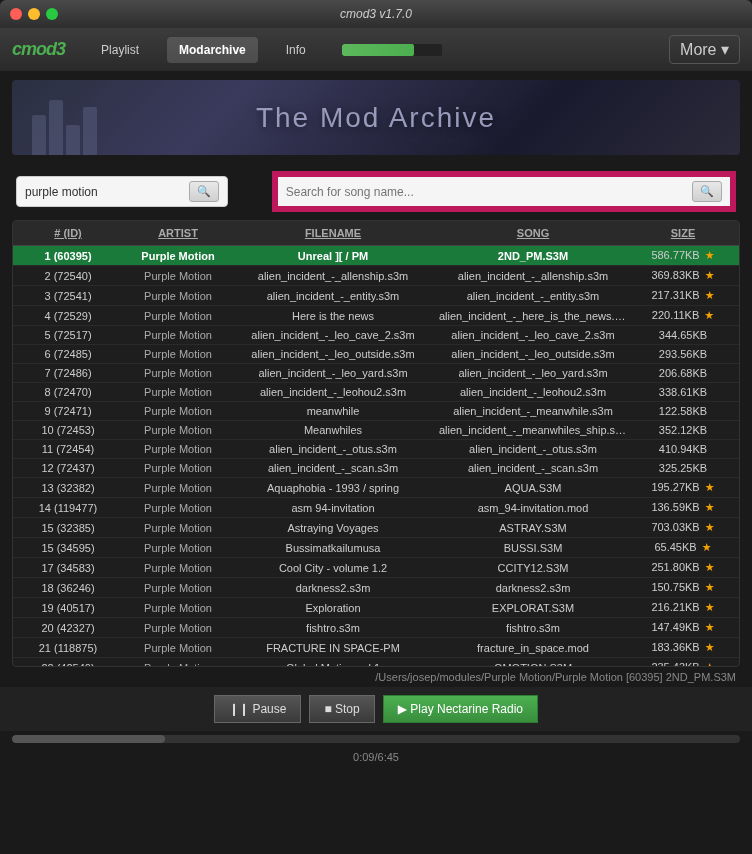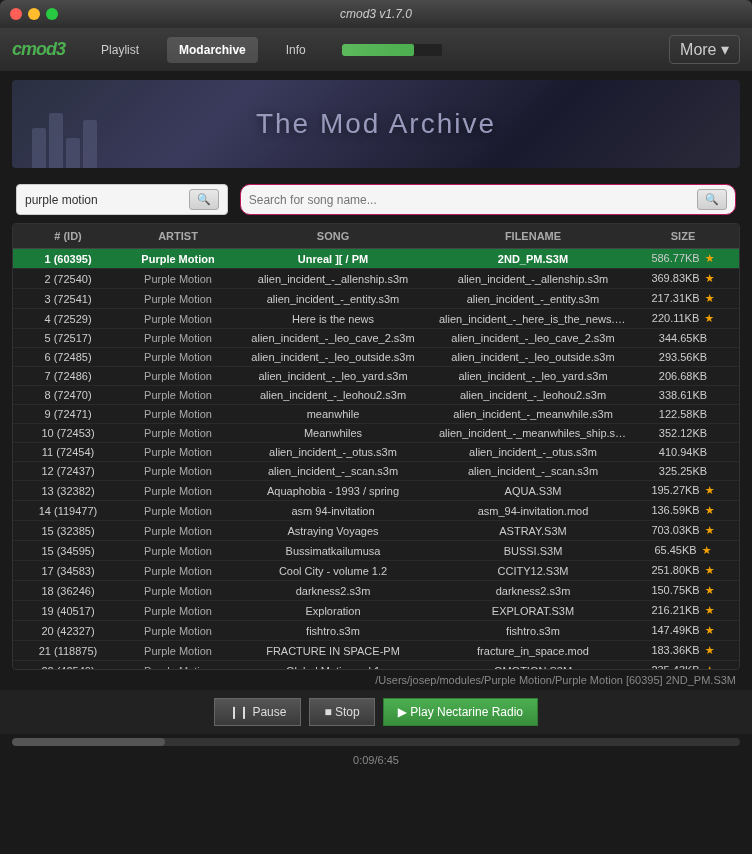--- a/index.html
+++ b/index.html
@@ -104,21 +104,21 @@
       font-size: 16px;
       border-radius: 4px;
       cursor: pointer;
       display: flex;
       align-items: center;
       gap: 4px;
     }
     
     .banner {
       background: linear-gradient(135deg, #2a3040 0%, #3a3a5c 30%, #1a1a2e 70%, #2a2a3a 100%);
-      height: 88px;
+      height: 75px;
       display: flex;
       align-items: center;
       justify-content: center;
       position: relative;
       margin: 8px 12px;
       border-radius: 4px;
       overflow: hidden;
     }
     .banner-bars {
       position: absolute;
@@ -171,25 +171,26 @@
       border-radius: 3px;
       padding: 3px 7px;
       cursor: pointer;
       font-size: 11px;
       color: #333;
     }
     .search-box2 {
       display: flex;
       align-items: center;
       background: #f5f5f5;
-      border: 1px solid #be185d;
-      border-radius: 10px;
+      border: 6px solid #be185d;
+      border-radius: 0;
       padding: 4px 8px;
       gap: 4px;
       flex: 1;
+      margin-left: 32px;
     }
     .search-input2 {
       background: transparent;
       border: none;
       outline: none;
       font-size: 12px;
       color: #999;
       flex: 1;
     }
     
@@ -206,20 +207,21 @@
       background: #2a2a2a;
       border-bottom: 1px solid #444;
       padding: 4px 0;
     }
     .th {
       color: #aaa;
       font-size: 11px;
       font-weight: 600;
       text-align: center;
       padding: 2px 20px;
+      text-decoration: underline;
     }
     .table-body {
       overflow-y: auto;
       max-height: 420px;
     }
     .table-row {
       display: grid;
       grid-template-columns: 110px 110px 200px 200px 100px;
       border-bottom: 1px solid #2a2a2a;
       align-items: center;
@@ -342,22 +344,22 @@
   <div class="search-box2">
     <input class="search-input2" type="text" placeholder="Search for song name..." style="">
     <button class="search-btn">🔍</button>
   </div>
 </div>
 
 <div class="table-container">
   <div class="table-header">
     <div class="th"># (ID)</div>
     <div class="th">ARTIST</div>
+    <div class="th">FILENAME</div>
     <div class="th">SONG</div>
-    <div class="th">FILENAME</div>
     <div class="th">SIZE</div>
   </div>
   <div class="table-body" id="table-body">
   <div class="table-row selected">
         <div class="td bold">1 (60395)</div>
         <div class="td artist bold">Purple Motion</div>
         <div class="td bold">Unreal ][ / PM</div>
         <div class="td bold">2ND_PM.S3M</div>
         <div class="td">586.77KB<span class="star"> ★</span></div>
       </div>

